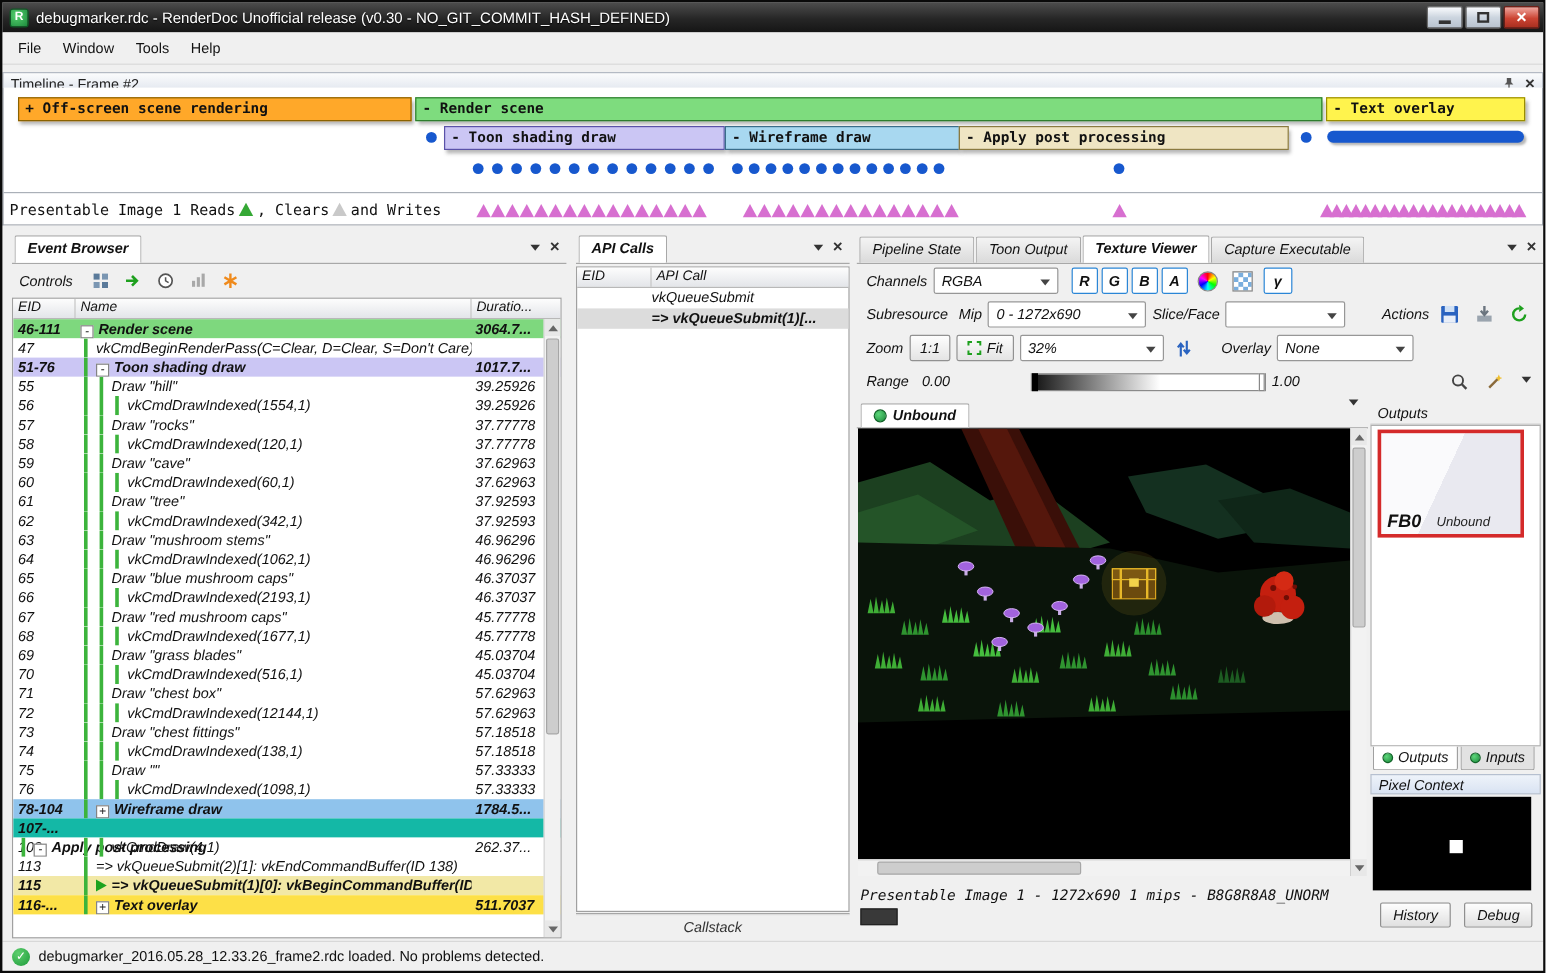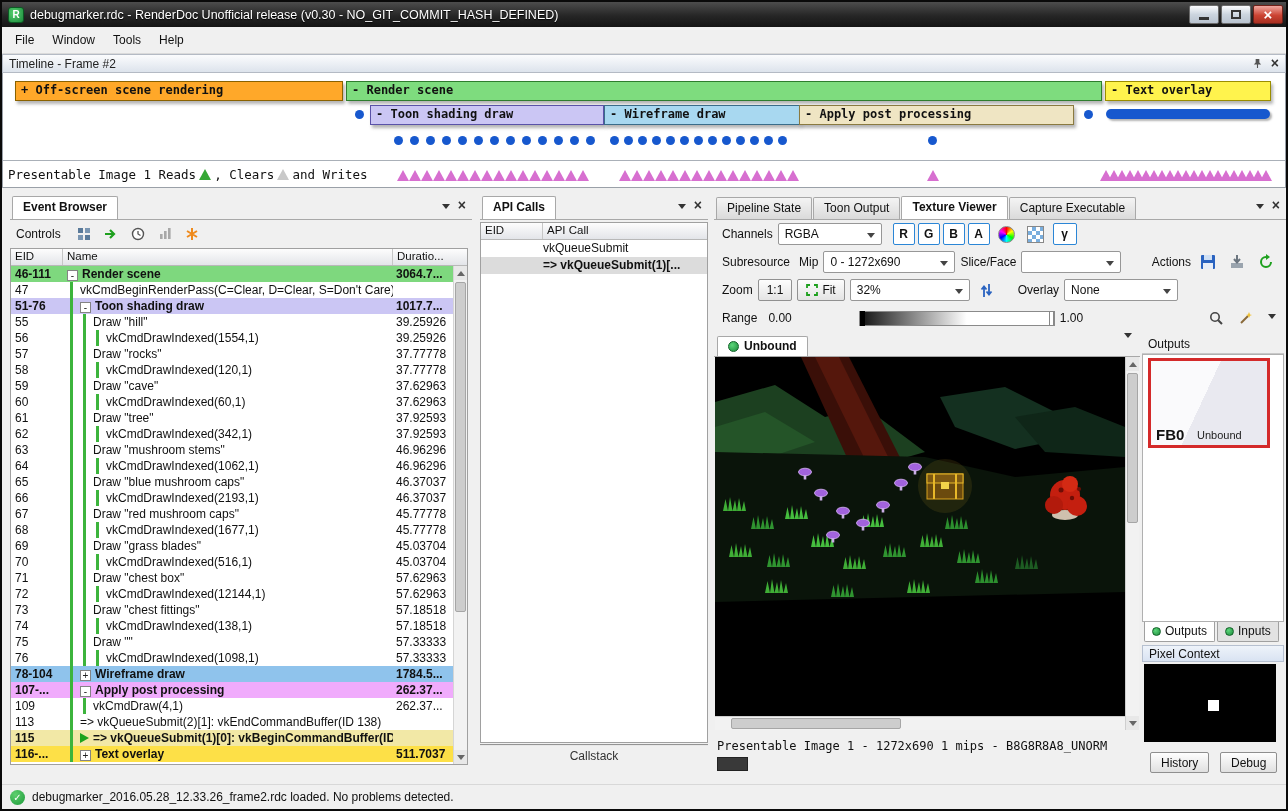--- a/index.html
+++ b/index.html
@@ -23,39 +23,39 @@
   .glyph-x::after { content:"×"; font-weight:bold; font-size:15px; color:#fff; line-height:15px; }
 
   
   .menubar { position:absolute; top:27px; left:2px; right:2px; height:27px; background:#f0f0f0;
     border-bottom:1px solid #dadada; display:flex; align-items:center; padding-left:4px; }
   .menu-item { padding:5px 9px; }
 
   
   .tl-dock { position:absolute; top:54px; left:2px; right:2px; height:134px; }
   .dock-title { height:19px; background:linear-gradient(#fbfcfd,#dde3ec); border:1px solid #b4bac4;
-    display:flex; align-items:center; padding:0 6px; font-size:12px; color:#222; }
+    display:flex; align-items:center; padding:0 6px; font-size:12px; color:#222;margin-top:6px; }
   .dock-title .spacer { flex:1; }
   .tl-body { position:absolute; top:19px; left:0; right:0; bottom:0; background:#fff; border:1px solid #9aa0a8; border-top:none; }
   .tl-bars { position:absolute; inset:0 0 27px 0; }
   .tl-bar { position:absolute; height:20px; border:1px solid rgba(0,0,0,.5);
     font-family:"DejaVu Sans Mono",monospace; font-weight:bold; font-size:12px; line-height:17px;
     padding-left:5px; white-space:nowrap; overflow:hidden; box-shadow:2px 3px 3px rgba(90,90,90,.45); }
   .tl-dot { position:absolute; width:9px; height:9px; border-radius:50%; }
   .tl-pill { position:absolute; border-radius:5px; box-shadow:2px 2px 2px rgba(90,90,90,.45); }
   .tl-markers { position:absolute; left:0; right:0; bottom:0; height:27px; border-top:1px solid #aab0b8;
     font-family:"DejaVu Sans Mono",monospace; font-size:12.5px; display:flex; align-items:center; padding-left:5px; }
   .tri { display:inline-block; width:0; height:0; border-left:6px solid transparent; border-right:6px solid transparent;
     border-bottom:11px solid #d76fd0; margin:0 3px; flex:none; }
   .tri-cluster { position:absolute; bottom:6px; display:flex; }
   .tri-cluster .tri { margin:0; }
 
   
   .main { position:absolute; top:188px; left:2px; right:2px; bottom:27px; background:#f0f0f0; }
-  .panel { position:absolute; top:8px; bottom:19px; }
+  .panel { position:absolute; top:8px; bottom:2px;font-style:italic; }
   .tabstrip { height:24px; display:flex; align-items:flex-end; gap:1px; padding-left:2px;
     border-bottom:1px solid #a8a8a8; }
   .tab { padding:3px 10px 4px; border:1px solid #a8a8a8; border-bottom:none; border-radius:2px 2px 0 0;
     background:linear-gradient(#f4f4f4,#dadada); font-size:12px; white-space:nowrap; }
   .tab.active { background:#fff; font-weight:bold; padding-bottom:5px; }
   .dock-icons { margin-left:auto; display:flex; align-items:center; gap:8px; padding:0 6px 6px; }
   .chev { width:0; height:0; border:4px solid transparent; border-top:5px solid #333; margin-top:4px; }
   .x-icon::after { content:"×"; font-size:14px; font-weight:bold; color:#333; line-height:10px; }
   .pin-icon { width:11px; height:11px; }
 
@@ -581,21 +581,21 @@
             <span class="dur">57.33333</span>
           </div>
           <div class="erow" style="background: rgb(143, 195, 236); font-weight: bold;">
             <span class="eid">78-104</span>
             <span class="name">
               <span class="guide" style="left: 7px;"></span>
               <span class="name-inner" style="padding-left: 17px;"><span class="tree-glyph">+</span>Wireframe draw</span>
             </span>
             <span class="dur">1784.5...</span>
           </div>
-          <div class="erow" style="background: #f0abfc; font-weight: bold;">
+          <div class="erow" style="background: #14b8a6; font-weight: bold; flex-direction: column;">
             <span class="eid">107-...</span>
             <span class="name">
               <span class="guide" style="left: 7px;"></span>
               <span class="name-inner" style="padding-left: 17px;"><span class="tree-glyph">-</span>Apply post processing</span>
             </span>
             <span class="dur">262.37...</span>
           </div>
           <div class="erow">
             <span class="eid">109</span>
             <span class="name">

